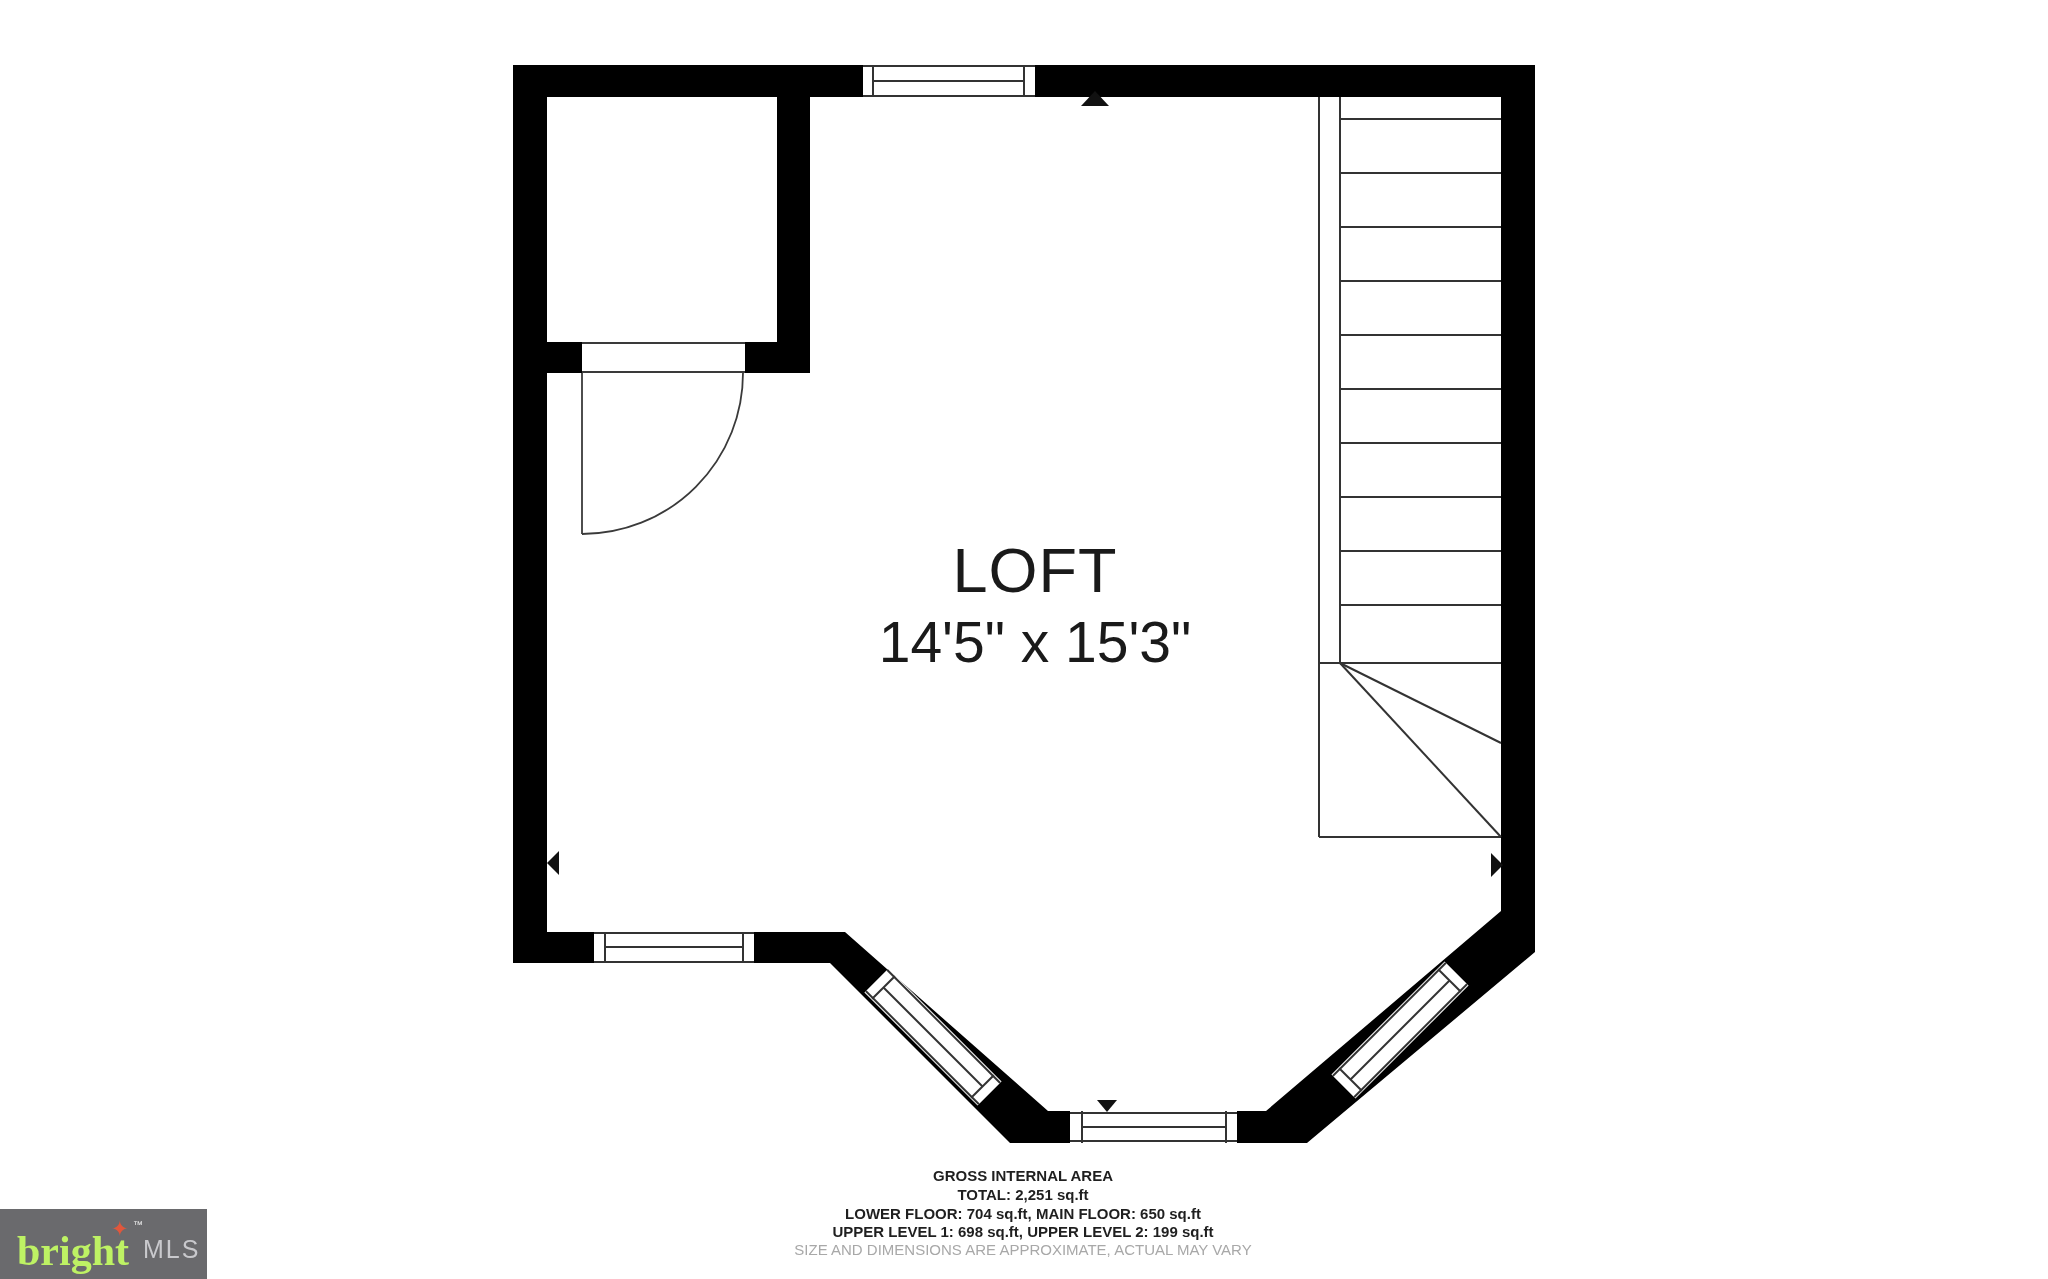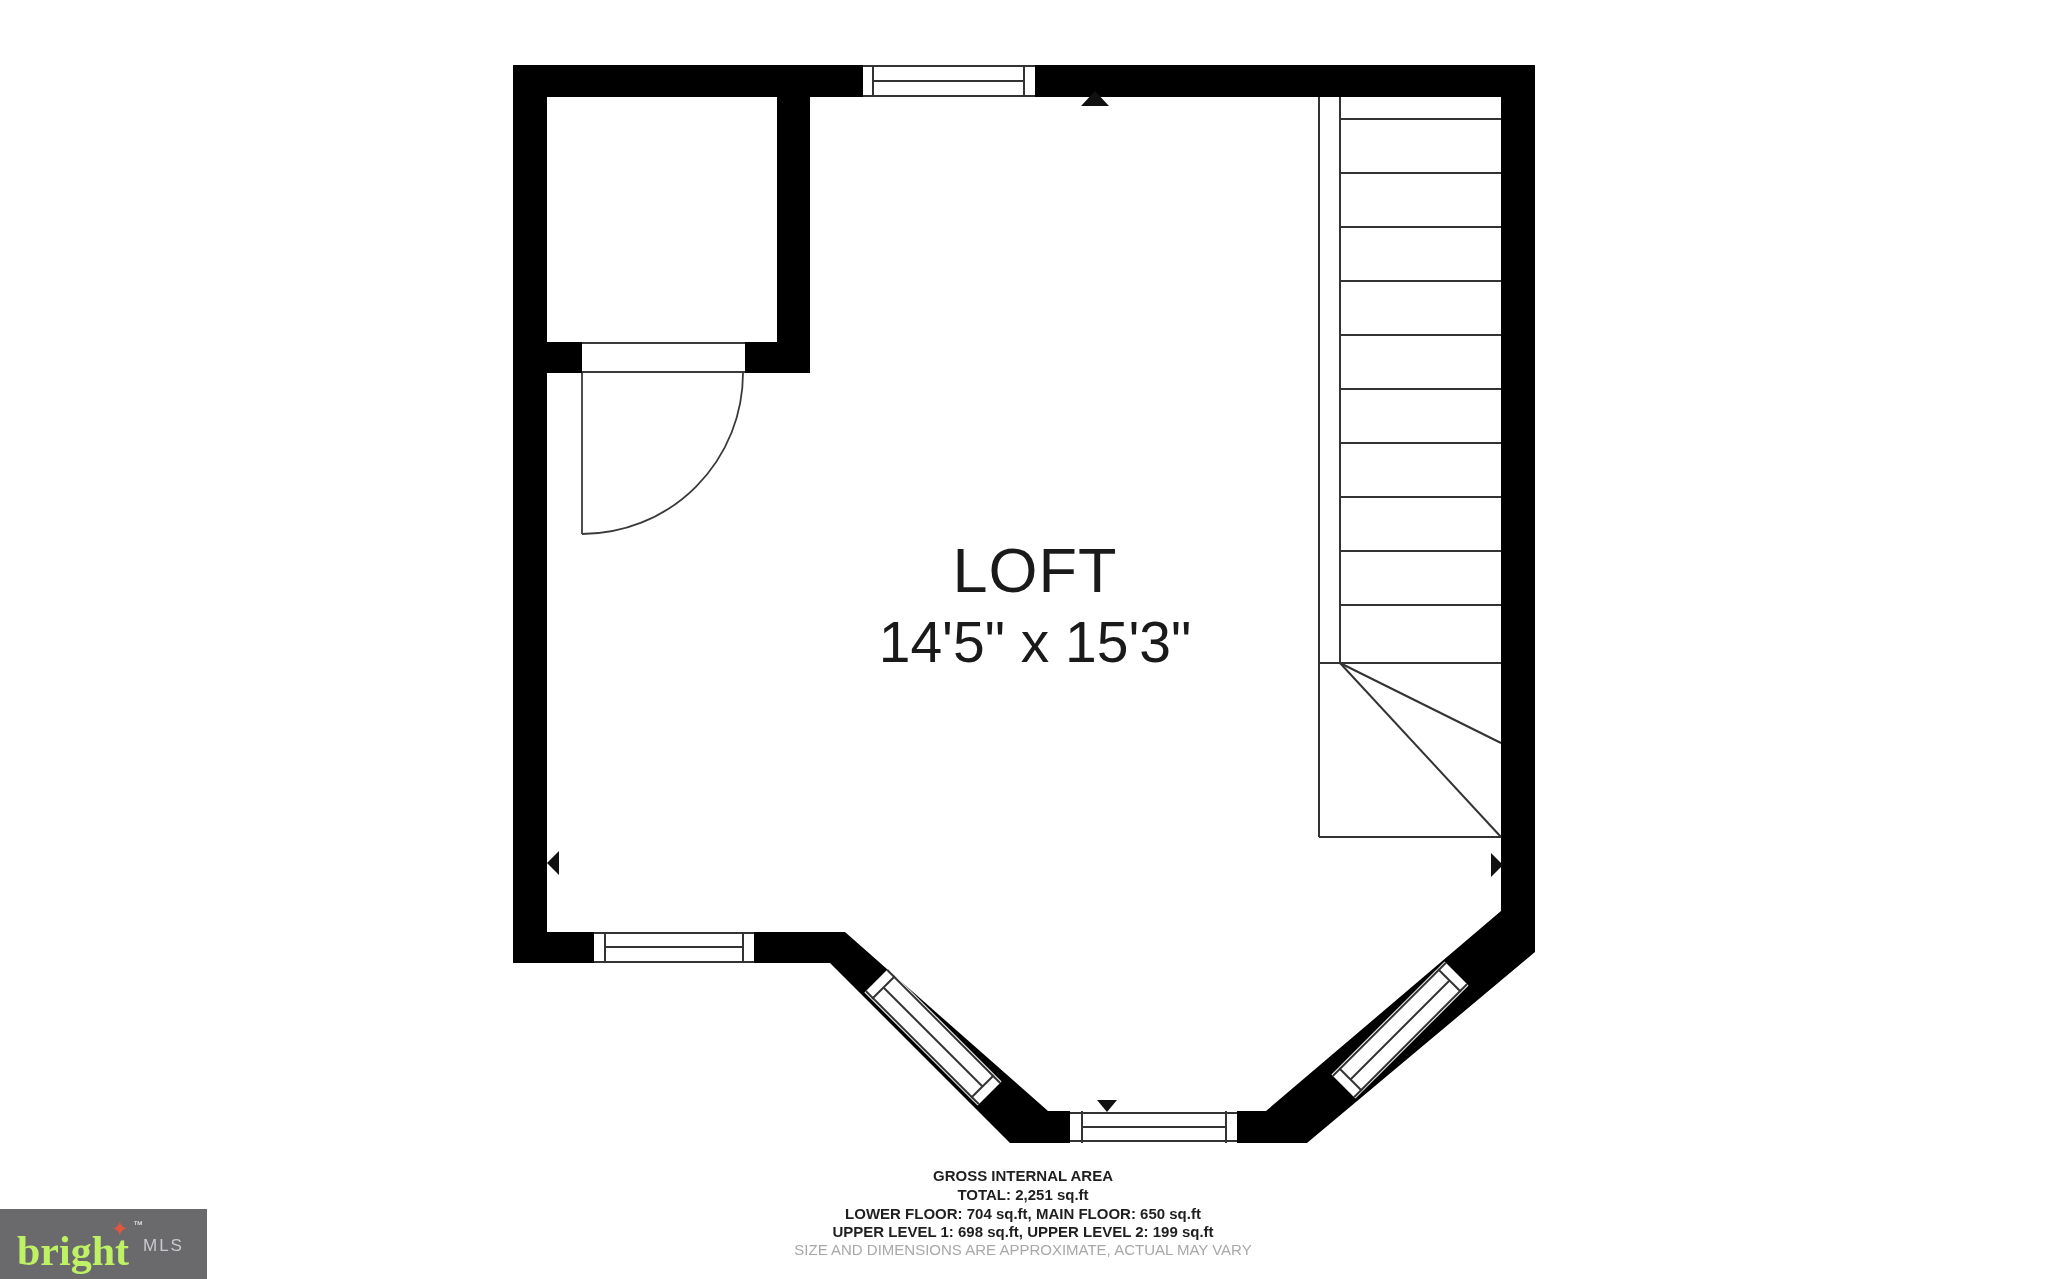--- a/index.html
+++ b/index.html
@@ -41,21 +41,21 @@
   .logo-star{
     position:absolute;left:111px;top:9px;
     font-size:21px;color:#e0573c;line-height:1;
   }
   .logo-tm{
     position:absolute;left:133px;top:11px;
     font-size:10px;color:#f2f2f2;line-height:1;font-family:"Liberation Sans", sans-serif;
   }
   .logo-suffix{
     position:absolute;left:143px;top:28px;
-    font-family:"Liberation Sans", sans-serif;font-weight:400;font-size:17px;
+    font-family:"Liberation Sans", sans-serif;font-weight:400;font-size:25px;
     color:#c9c9cd;letter-spacing:2px;line-height:1;
   }
 </style>
 </head>
 <body>
 
 <svg id="plan-svg" width="2048" height="1279" viewBox="0 0 2048 1279">
 
   <path class="wall" fill-rule="evenodd" d="M513,65 H1535 V952 L1307,1143 H1010 L830,963 H513 Z
            M547,97 H1501 V911 L1266,1111 H1048 L845,932 H547 Z"></path>

